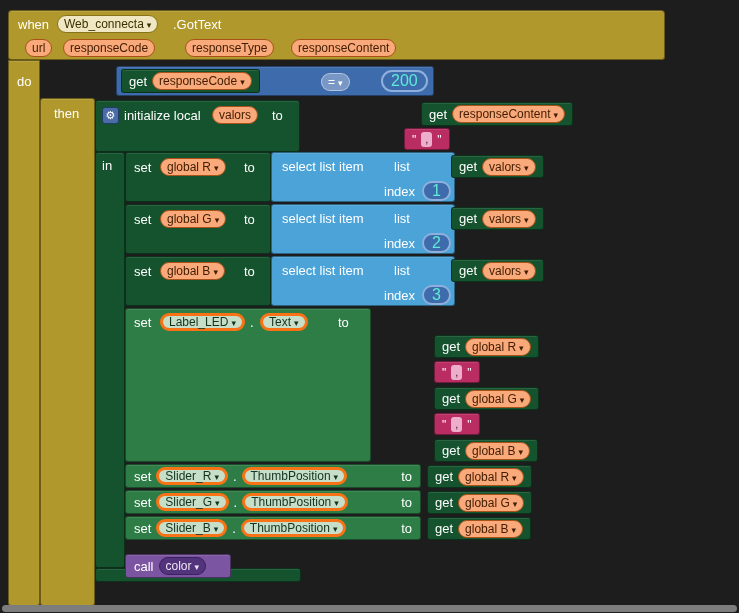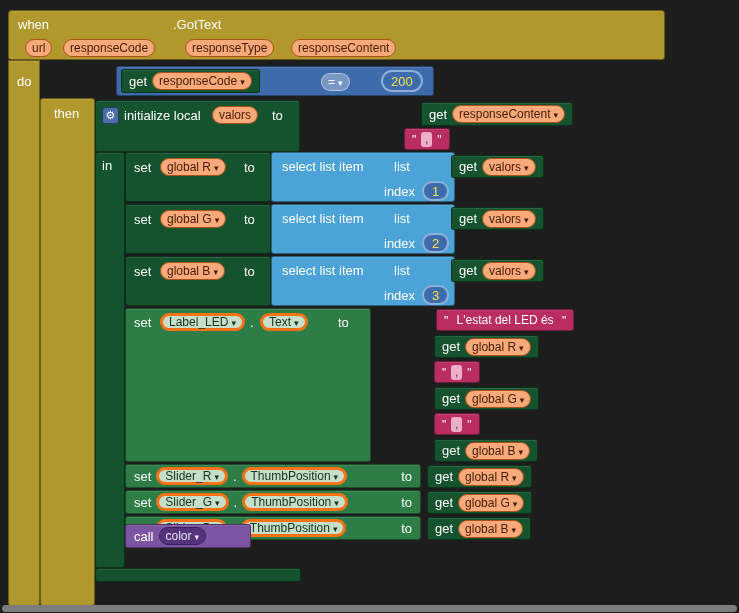--- a/index.html
+++ b/index.html
@@ -21,33 +21,37 @@
   .chip{display:inline-flex;align-items:center;gap:3px;border-radius:9px;padding:0 6px;height:18px;font-size:12px;white-space:nowrap}
   .pos{position:absolute}
   .chip-cream{background:#EFE8C2;color:#3A3000;border:1px solid #877419}
   .chip-salmon{background:#F9A97A;color:#401C00;border:1px solid #A8521A}
   .chip-green{background:#C7DEC9;color:#123320;border:3px solid #f97316}
   .chip-op{background:rgba(255,255,255,.30);color:#fff;border:1px solid rgba(255,255,255,.45)}
   .chip-purple{background:#53347C;color:#EDE4F6;border:1px solid #3A2160}
   .arr::after{content:"▾";font-size:9px}
   .gear{position:absolute;width:17px;height:17px;background:#4A6DA8;border:1px solid #223C66;border-radius:3px;color:#fff;font-size:11px;display:flex;align-items:center;justify-content:center}
   .gear::before{content:"⚙"}
-  .num{position:absolute;display:flex;align-items:center;justify-content:center;background:#3E6BAC;border:2px solid #8FB0DC;border-radius:11px;color:#fde047;font-size:13px;padding:0 8px;min-width:22px}
+  .num{position:absolute;display:flex;align-items:center;justify-content:center;background:#3E6BAC;border:2px solid #8FB0DC;border-radius:11px;color:#5eead4;font-size:16px;padding:0 8px;min-width:22px}
   .q::before{content:'"';color:#fff;font-size:12px}
   .strfield{display:inline-flex;align-items:center;background:#ECAECB;color:#49102C;border-radius:3px;height:15px;padding:0 4px;font-size:11px}
   .strtext{color:#fff;font-size:12px;white-space:pre}
   .scrollbar{position:absolute;left:2px;top:605px;width:735px;height:7px;background:#7d7d7d;border-radius:4px}
 </style>
 </head>
 <body>
 
 <div class="canvas">
 
   <div class="blk gold" style="left:8px;top:10px;width:657px;height:50px;border-radius:4px 4px 3px 3px">
     <span class="lbl" style="left:9px;top:6px">when</span>
+    <span class="chip chip-cream pos" style="left:48px;top:4px">
+        <span>Web_connecta</span>
+        <span class="arr"></span>
+      </span>
     <span class="lbl" style="left:164px;top:6px">.GotText</span>
     <span class="chip chip-salmon pos" style="left:16px;top:28px">
         <span>url</span>
       </span>
     <span class="chip chip-salmon pos" style="left:54px;top:28px">
         <span>responseCode</span>
       </span>
     <span class="chip chip-salmon pos" style="left:176px;top:28px">
         <span>responseType</span>
       </span>
@@ -183,25 +187,20 @@
         <span>Label_LED</span>
         <span class="arr"></span>
       </span>
     <span class="lbl" style="left:124px;top:6px">.</span>
     <span class="chip chip-green pos" style="left:134px;top:4px">
         <span>Text</span>
         <span class="arr"></span>
       </span>
     <span class="lbl" style="left:212px;top:6px">to</span>
   </div>
-  <div class="blk magenta valblk" style="left:436px;top:309px;height:22px">
-    <span class="q"></span>
-    <span class="strtext"> L'estat del LED és </span>
-    <span class="q"></span>
-  </div>
   <div class="blk orange valblk" style="left:434px;top:335px;height:23px">
     <span class="lblf">get</span>
     <span class="chip chip-salmon">
         <span>global R</span>
         <span class="arr"></span>
       </span>
   </div>
   <div class="blk magenta valblk" style="left:434px;top:361px;height:22px">
     <span class="q"></span>
     <span class="strfield">
@@ -285,21 +284,21 @@
     <span class="lblf" style="margin-left:auto">to</span>
   </div>
   <div class="blk orange valblk" style="left:427px;top:517px;height:23px">
     <span class="lblf">get</span>
     <span class="chip chip-salmon">
         <span>global B</span>
         <span class="arr"></span>
       </span>
   </div>
 
-  <div class="blk purple row" style="left:125px;top:524px;width:126px;height:24px">
+  <div class="blk purple row" style="left:125px;top:554px;width:106px;height:24px">
     <span class="lblf">call</span>
     <span class="chip chip-purple">
         <span>color</span>
         <span class="arr"></span>
       </span>
   </div>
 
   <div class="scrollbar"></div>
 </div>
 

